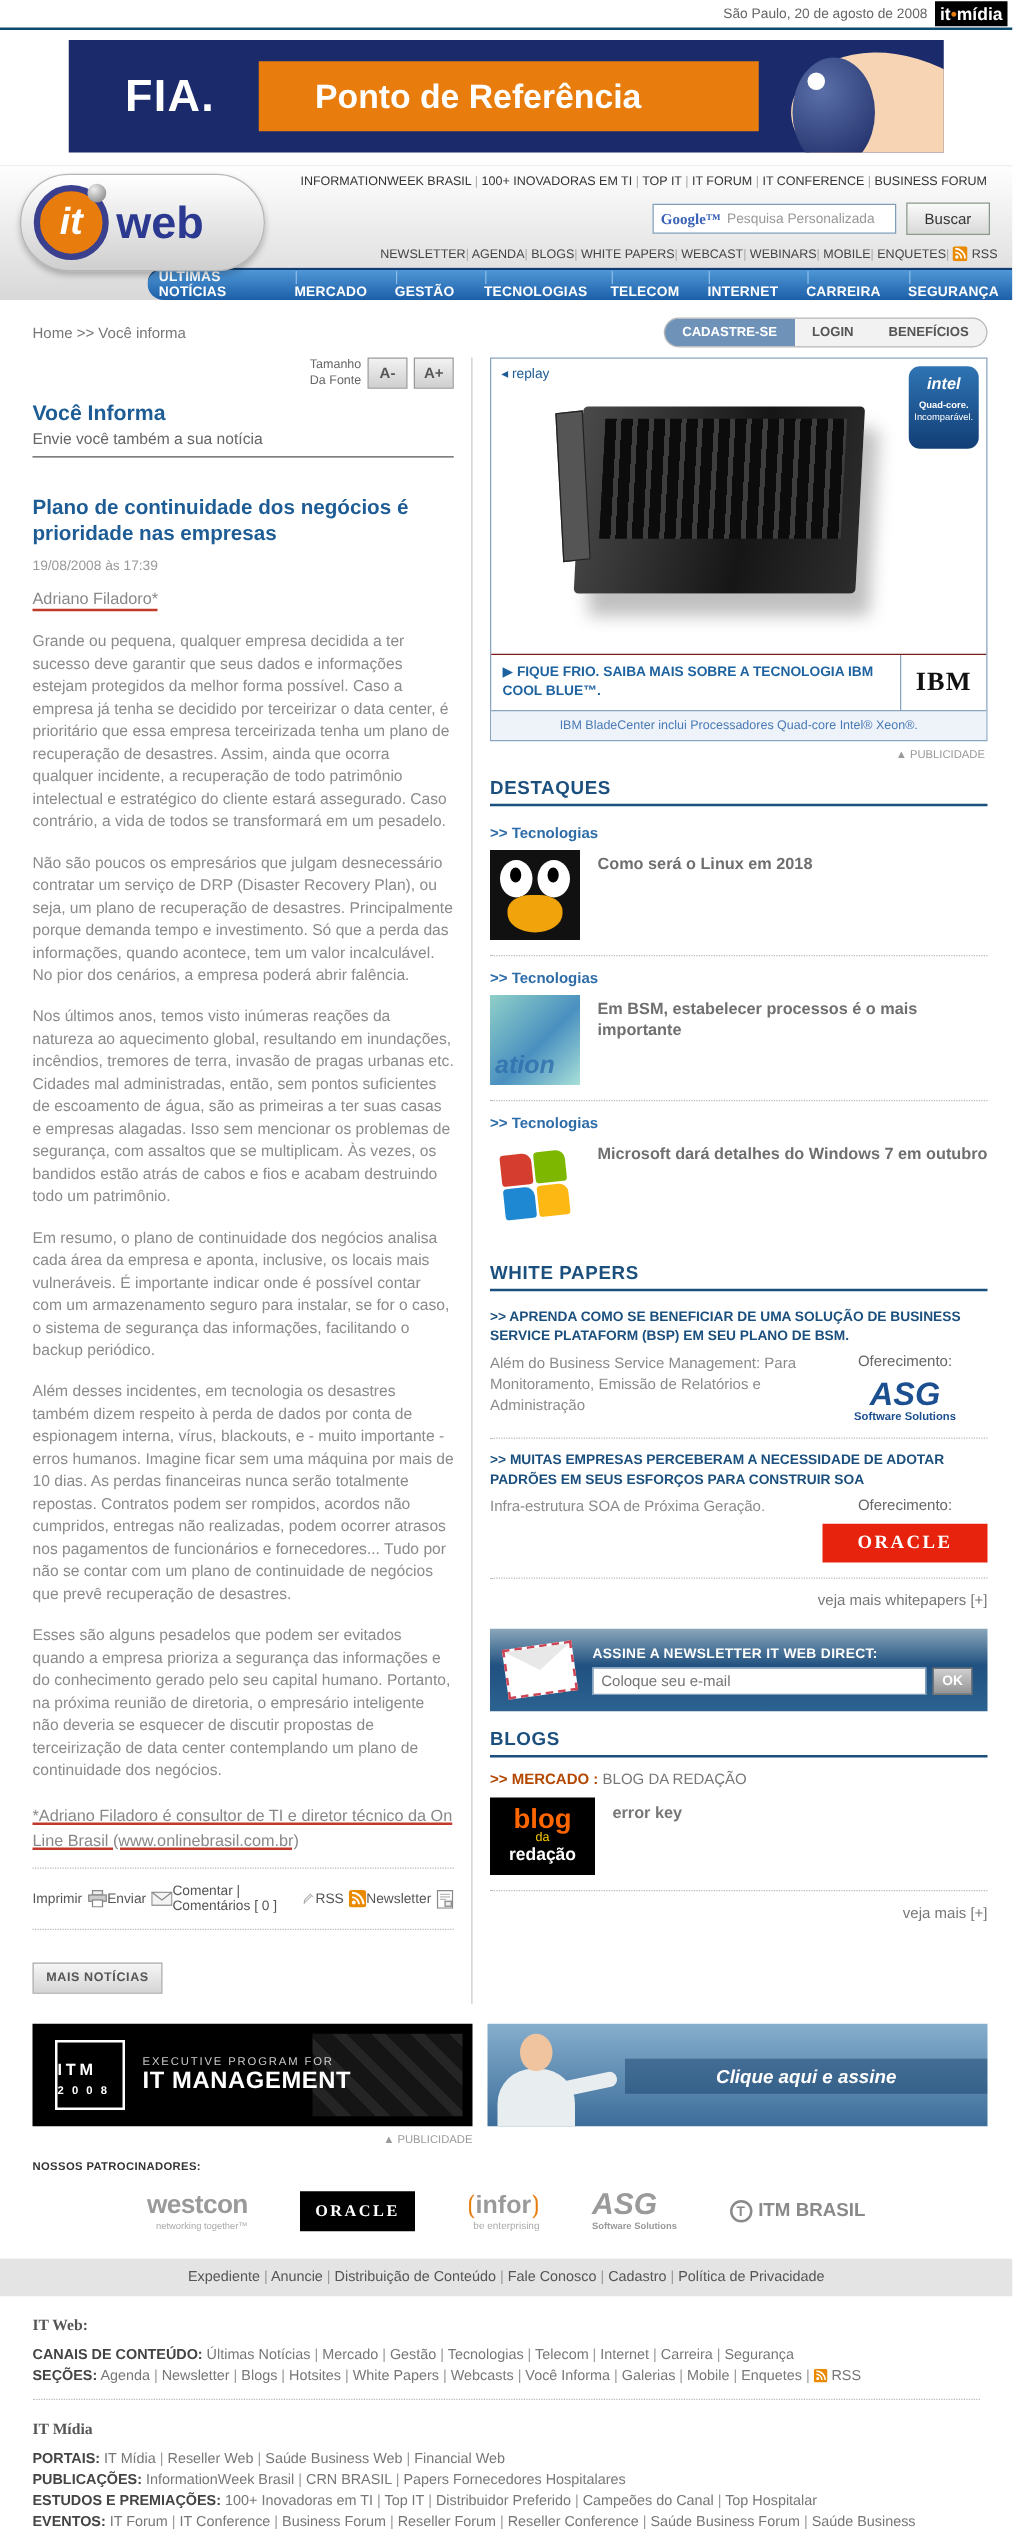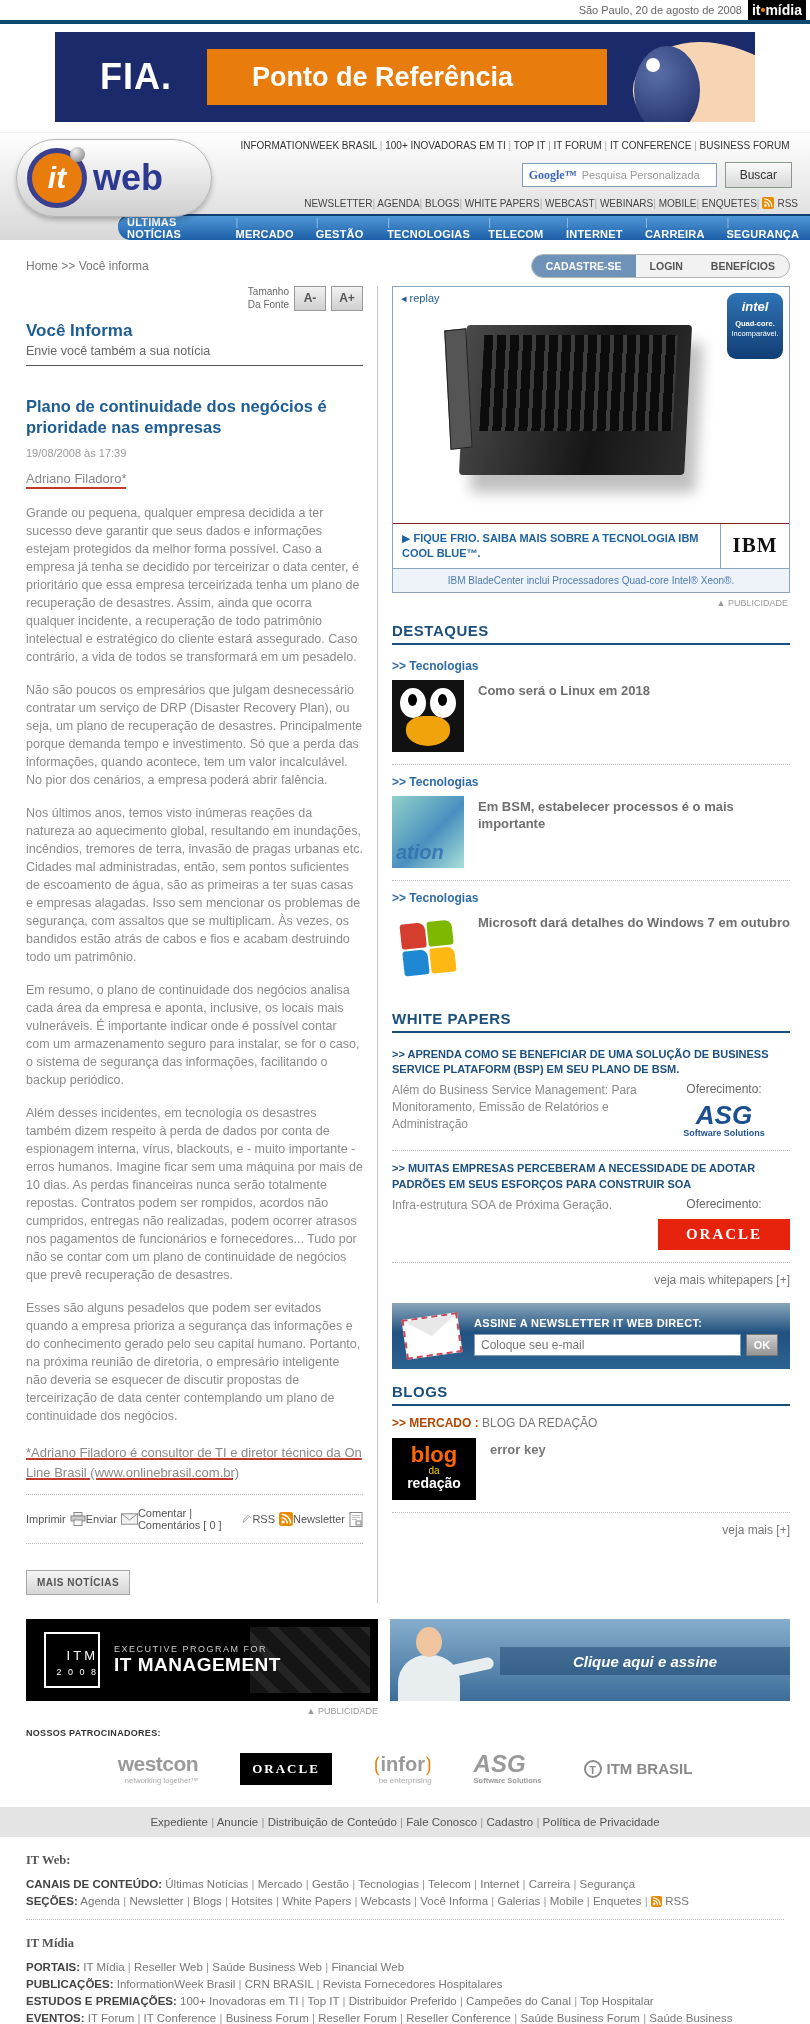--- a/index.html
+++ b/index.html
@@ -1,21 +1,21 @@
 <!DOCTYPE html>
 <html><head>
 <meta charset="utf-8">
 <style>
   * { margin:0; padding:0; box-sizing:border-box; }
   body { width:810px; background:#fff; font-family:"Liberation Sans","DejaVu Sans",sans-serif; }
   .page { width:810px; overflow:hidden; }
 
   
   .topbar { height:24px; display:flex; justify-content:flex-end; align-items:center; gap:6px;
-            padding:0 4px 0 0; border-bottom:4px solid #0c4a6e; font-size:11px; color:#666; }
+            padding:0 4px 0 0; border-bottom:2px solid #0c4a6e; font-size:11px; color:#666; }
   .mini-logo { background:#000; color:#fff; font-weight:bold; font-size:14px; padding:2px 4px; }
   .mini-logo .dot { color:#e87d0d; }
 
   
   .fia-band { padding:8px 0 10px; }
   .fia-banner { width:700px; height:90px; margin:0 auto; background:#1b2a6b; position:relative;
                 overflow:hidden; display:flex; align-items:center; }
   .fia-brand { color:#fff; font-size:36px; font-weight:bold; margin-left:45px; letter-spacing:1px; }
   .fia-orange { background:#e87d0d; height:56px; width:400px; margin-left:35px; display:flex;
                 align-items:center; padding-left:45px; color:#fff; font-size:27px; font-weight:bold; }
@@ -177,22 +177,22 @@
   .bl2 { color:#fc0; font-size:10px; display:block; }
   .bl3 { color:#fff; font-size:14px; font-weight:bold; display:block; }
   .blog-entry { font-size:13px; font-weight:bold; color:#777; padding-top:4px; }
 
   
   .ads-row { display:flex; gap:12px; padding:0 20px 0 26px; margin-top:16px; }
   .itm-banner { width:352px; height:82px; background:#000; position:relative; display:flex;
                 align-items:center; overflow:hidden; }
   .itm-deco { position:absolute; right:8px; top:8px; width:120px; height:66px;
               background:repeating-linear-gradient(45deg,#1a1a1a 0 14px,#2e2e2e 14px 22px); opacity:.8; }
-  .itm-logo { width:56px; height:56px; border:2px solid #fff; margin-left:18px; color:#fff; text-align:right;
-              font-size:13px; font-weight:normal; letter-spacing:3px; padding-top:12px; line-height:1.5; z-index:2; }
+  .itm-logo { width:56px; height:56px; border:2px solid #fff; margin-left:18px; color:#fff; text-align:left;
+              font-size:13px; font-weight:bold; letter-spacing:3px; padding-top:12px; line-height:1.5; z-index:2; }
   .itm-year { font-size:9px; letter-spacing:2px; display:block; }
   .itm-text { margin-left:14px; z-index:2; }
   .itm-line1 { color:#ccc; font-size:9px; letter-spacing:1.5px; }
   .itm-line2 { color:#fff; font-size:19px; font-weight:bold; letter-spacing:.5px; }
   .sub-banner { flex:1; height:82px; background:linear-gradient(#86aecd,#3c6d99); position:relative; overflow:hidden; }
   .man-head { position:absolute; left:26px; top:8px; width:26px; height:30px; background:#f0c49e; border-radius:50%; }
   .man-body { position:absolute; left:8px; top:36px; width:62px; height:50px; background:#e8edf0;
               border-radius:28px 28px 0 0; }
   .man-arm { position:absolute; left:58px; top:42px; width:46px; height:12px; background:#e8edf0;
              border-radius:8px; transform:rotate(-12deg); }
@@ -587,21 +587,21 @@
           </svg> <span>RSS</span></span>
     </div>
     <div class="foot-dotted"></div>
     <div class="f-title">IT Mídia</div>
     <div class="f-line">
       <span class="f-label">PORTAIS:</span>
       <span class="fi">IT Mídia</span><span class="fi">Reseller Web</span><span class="fi">Saúde Business Web</span><span class="fi">Financial Web</span>
     </div>
     <div class="f-line">
       <span class="f-label">PUBLICAÇÕES:</span>
-      <span class="fi">InformationWeek Brasil</span><span class="fi">CRN BRASIL</span><span class="fi">Revista Fornecedores Hospitalares</span>
+      <span class="fi">InformationWeek Brasil</span><span class="fi">CRN BRASIL</span><span class="fi">Papers Fornecedores Hospitalares</span>
     </div>
     <div class="f-line">
       <span class="f-label">ESTUDOS E PREMIAÇÕES:</span>
       <span class="fi">100+ Inovadoras em TI</span><span class="fi">Top IT</span><span class="fi">Distribuidor Preferido</span><span class="fi">Campeões do Canal</span><span class="fi">Top Hospitalar</span>
     </div>
     <div class="f-line">
       <span class="f-label">EVENTOS:</span>
       <span class="fi">IT Forum</span><span class="fi">IT Conference</span><span class="fi">Business Forum</span><span class="fi">Reseller Forum</span><span class="fi">Reseller Conference</span><span class="fi">Saúde Business Forum</span><span class="fi">Saúde Business Conference</span>
     </div>
   </div>

